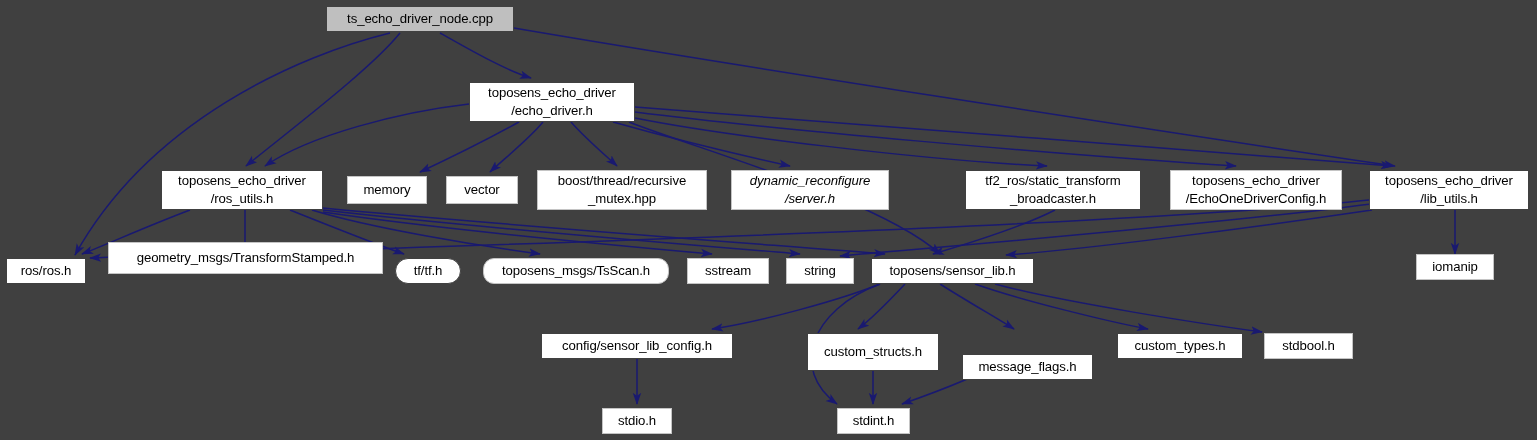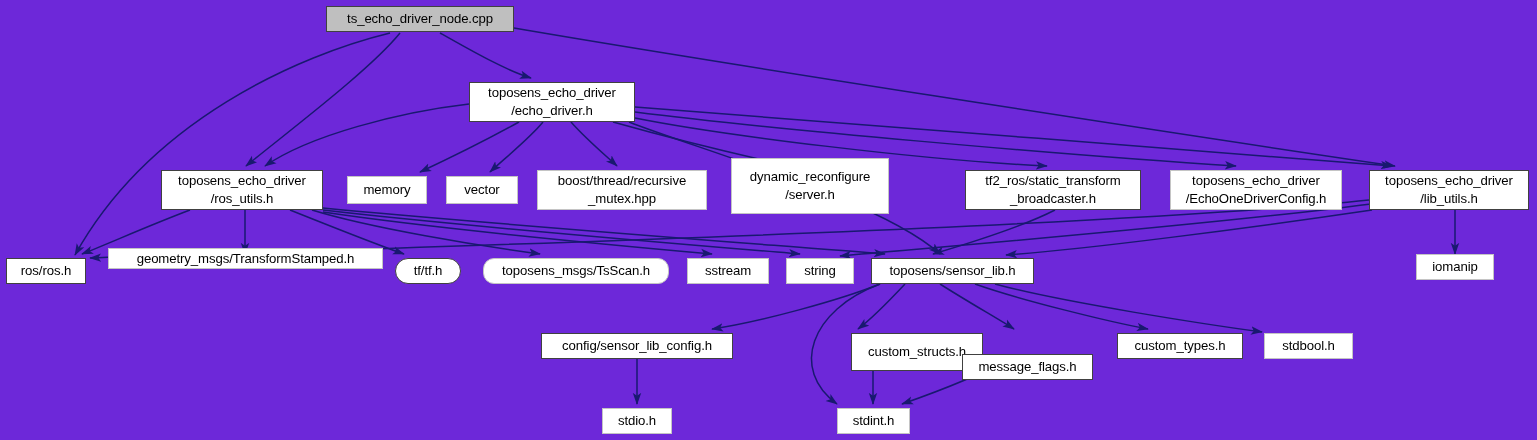--- a/index.html
+++ b/index.html
@@ -4,21 +4,21 @@
 <style>
   html, body {
     margin: 0;
     padding: 0;
     background: #ffffff;
   }
   #graph-root {
     position: relative;
     width: 1537px;
     height: 440px;
-    background: #6d28d9;
+    background: #404040;
     font-family: "Liberation Sans", sans-serif;
     overflow: hidden;
   }
   #edge-layer {
     position: absolute;
     left: 0;
     top: 0;
     width: 1537px;
     height: 440px;
   }
@@ -100,37 +100,37 @@
   <div id="node-group">
       <div class="node root" style="left: 326px; top: 6px; width: 188px; height: 26px;"><span class="node-label">ts_echo_driver_node.cpp</span></div>
       <div class="node strong" style="left: 469px; top: 82px; width: 166px; height: 40px;"><span class="node-label">toposens_echo_driver
 /echo_driver.h</span></div>
       <div class="node strong" style="left: 161px; top: 170px; width: 162px; height: 40px;"><span class="node-label">toposens_echo_driver
 /ros_utils.h</span></div>
       <div class="node" style="left: 347px; top: 176px; width: 80px; height: 28px;"><span class="node-label">memory</span></div>
       <div class="node" style="left: 446px; top: 176px; width: 72px; height: 28px;"><span class="node-label">vector</span></div>
       <div class="node" style="left: 537px; top: 170px; width: 170px; height: 40px;"><span class="node-label">boost/thread/recursive
 _mutex.hpp</span></div>
-      <div class="node" style="left: 731px; top: 158px; width: 158px; height: 56px;"><span class="node-label">dynamic_reconfigure
+      <div class="node" style="left: 731px; top: 170px; width: 158px; height: 40px; font-style: italic;"><span class="node-label">dynamic_reconfigure
 /server.h</span></div>
       <div class="node strong" style="left: 965px; top: 170px; width: 176px; height: 40px;"><span class="node-label">tf2_ros/static_transform
 _broadcaster.h</span></div>
       <div class="node" style="left: 1170px; top: 170px; width: 172px; height: 40px;"><span class="node-label">toposens_echo_driver
 /EchoOneDriverConfig.h</span></div>
       <div class="node strong" style="left: 1369px; top: 170px; width: 160px; height: 40px;"><span class="node-label">toposens_echo_driver
 /lib_utils.h</span></div>
       <div class="node strong" style="left: 6px; top: 258px; width: 80px; height: 26px;"><span class="node-label">ros/ros.h</span></div>
-      <div class="node" style="left: 108px; top: 248px; width: 275px; height: 21px;"><span class="node-label">geometry_msgs/TransformStamped.h</span></div>
+      <div class="node" style="left: 108px; top: 242px; width: 275px; height: 32px;"><span class="node-label">geometry_msgs/TransformStamped.h</span></div>
       <div class="node strong" style="left: 395px; top: 258px; width: 66px; height: 26px; border-radius: 13px;"><span class="node-label">tf/tf.h</span></div>
       <div class="node" style="left: 483px; top: 258px; width: 186px; height: 26px; border-radius: 11px;"><span class="node-label">toposens_msgs/TsScan.h</span></div>
       <div class="node" style="left: 687px; top: 258px; width: 82px; height: 26px;"><span class="node-label">sstream</span></div>
       <div class="node" style="left: 786px; top: 258px; width: 68px; height: 26px;"><span class="node-label">string</span></div>
       <div class="node strong" style="left: 871px; top: 258px; width: 163px; height: 26px;"><span class="node-label">toposens/sensor_lib.h</span></div>
       <div class="node" style="left: 1416px; top: 254px; width: 78px; height: 26px;"><span class="node-label">iomanip</span></div>
       <div class="node strong" style="left: 541px; top: 333px; width: 192px; height: 26px;"><span class="node-label">config/sensor_lib_config.h</span></div>
-      <div class="node strong" style="left: 807px; top: 333px; width: 132px; height: 38px; margin-left: 44px;"><span class="node-label">custom_structs.h</span></div>
+      <div class="node strong" style="left: 807px; top: 333px; width: 132px; height: 38px;"><span class="node-label">custom_structs.h</span></div>
       <div class="node strong" style="left: 962px; top: 333px; width: 131px; height: 26px; margin-top: 21px;"><span class="node-label">message_flags.h</span></div>
       <div class="node strong" style="left: 1117px; top: 333px; width: 126px; height: 26px;"><span class="node-label">custom_types.h</span></div>
       <div class="node" style="left: 1264px; top: 333px; width: 89px; height: 26px;"><span class="node-label">stdbool.h</span></div>
       <div class="node" style="left: 602px; top: 408px; width: 70px; height: 26px;"><span class="node-label">stdio.h</span></div>
       <div class="node" style="left: 837px; top: 408px; width: 73px; height: 26px;"><span class="node-label">stdint.h</span></div>
     </div>
 </div>
 
 </body></html>

